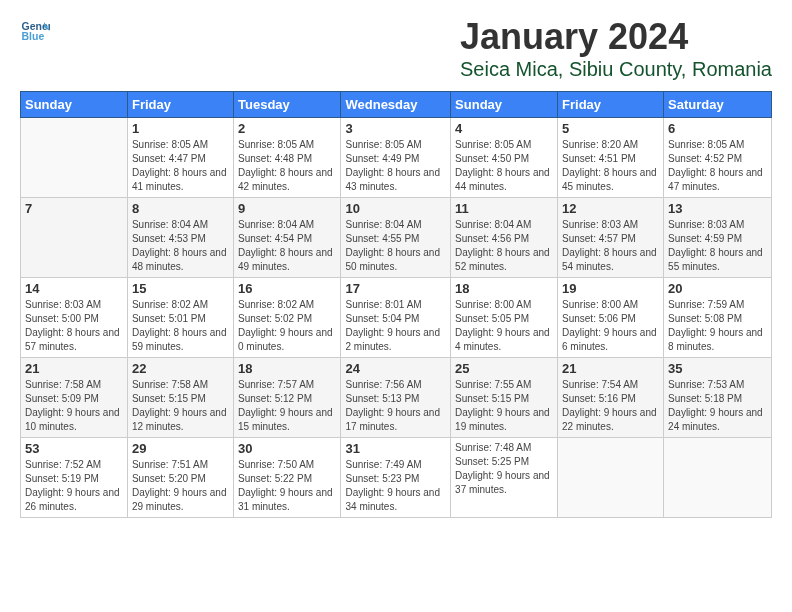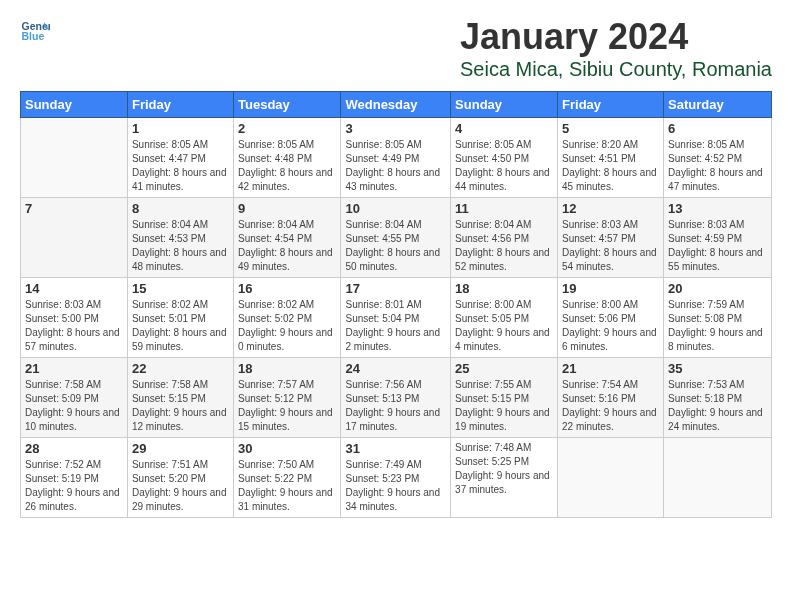--- a/index.html
+++ b/index.html
@@ -303,21 +303,21 @@
           <td>
             <span class="day-number">35</span>
             <div class="day-info">Sunrise: 7:53 AM
 Sunset: 5:18 PM
 Daylight: 9 hours
 and 24 minutes.</div>
           </td>
         </tr>
         <tr>
           <td>
-            <span class="day-number">28</span>
+            <span class="day-number">53</span>
             <div class="day-info">Sunrise: 7:52 AM
 Sunset: 5:19 PM
 Daylight: 9 hours
 and 26 minutes.</div>
           </td>
           <td>
             <span class="day-number">29</span>
             <div class="day-info">Sunrise: 7:51 AM
 Sunset: 5:20 PM
 Daylight: 9 hours

